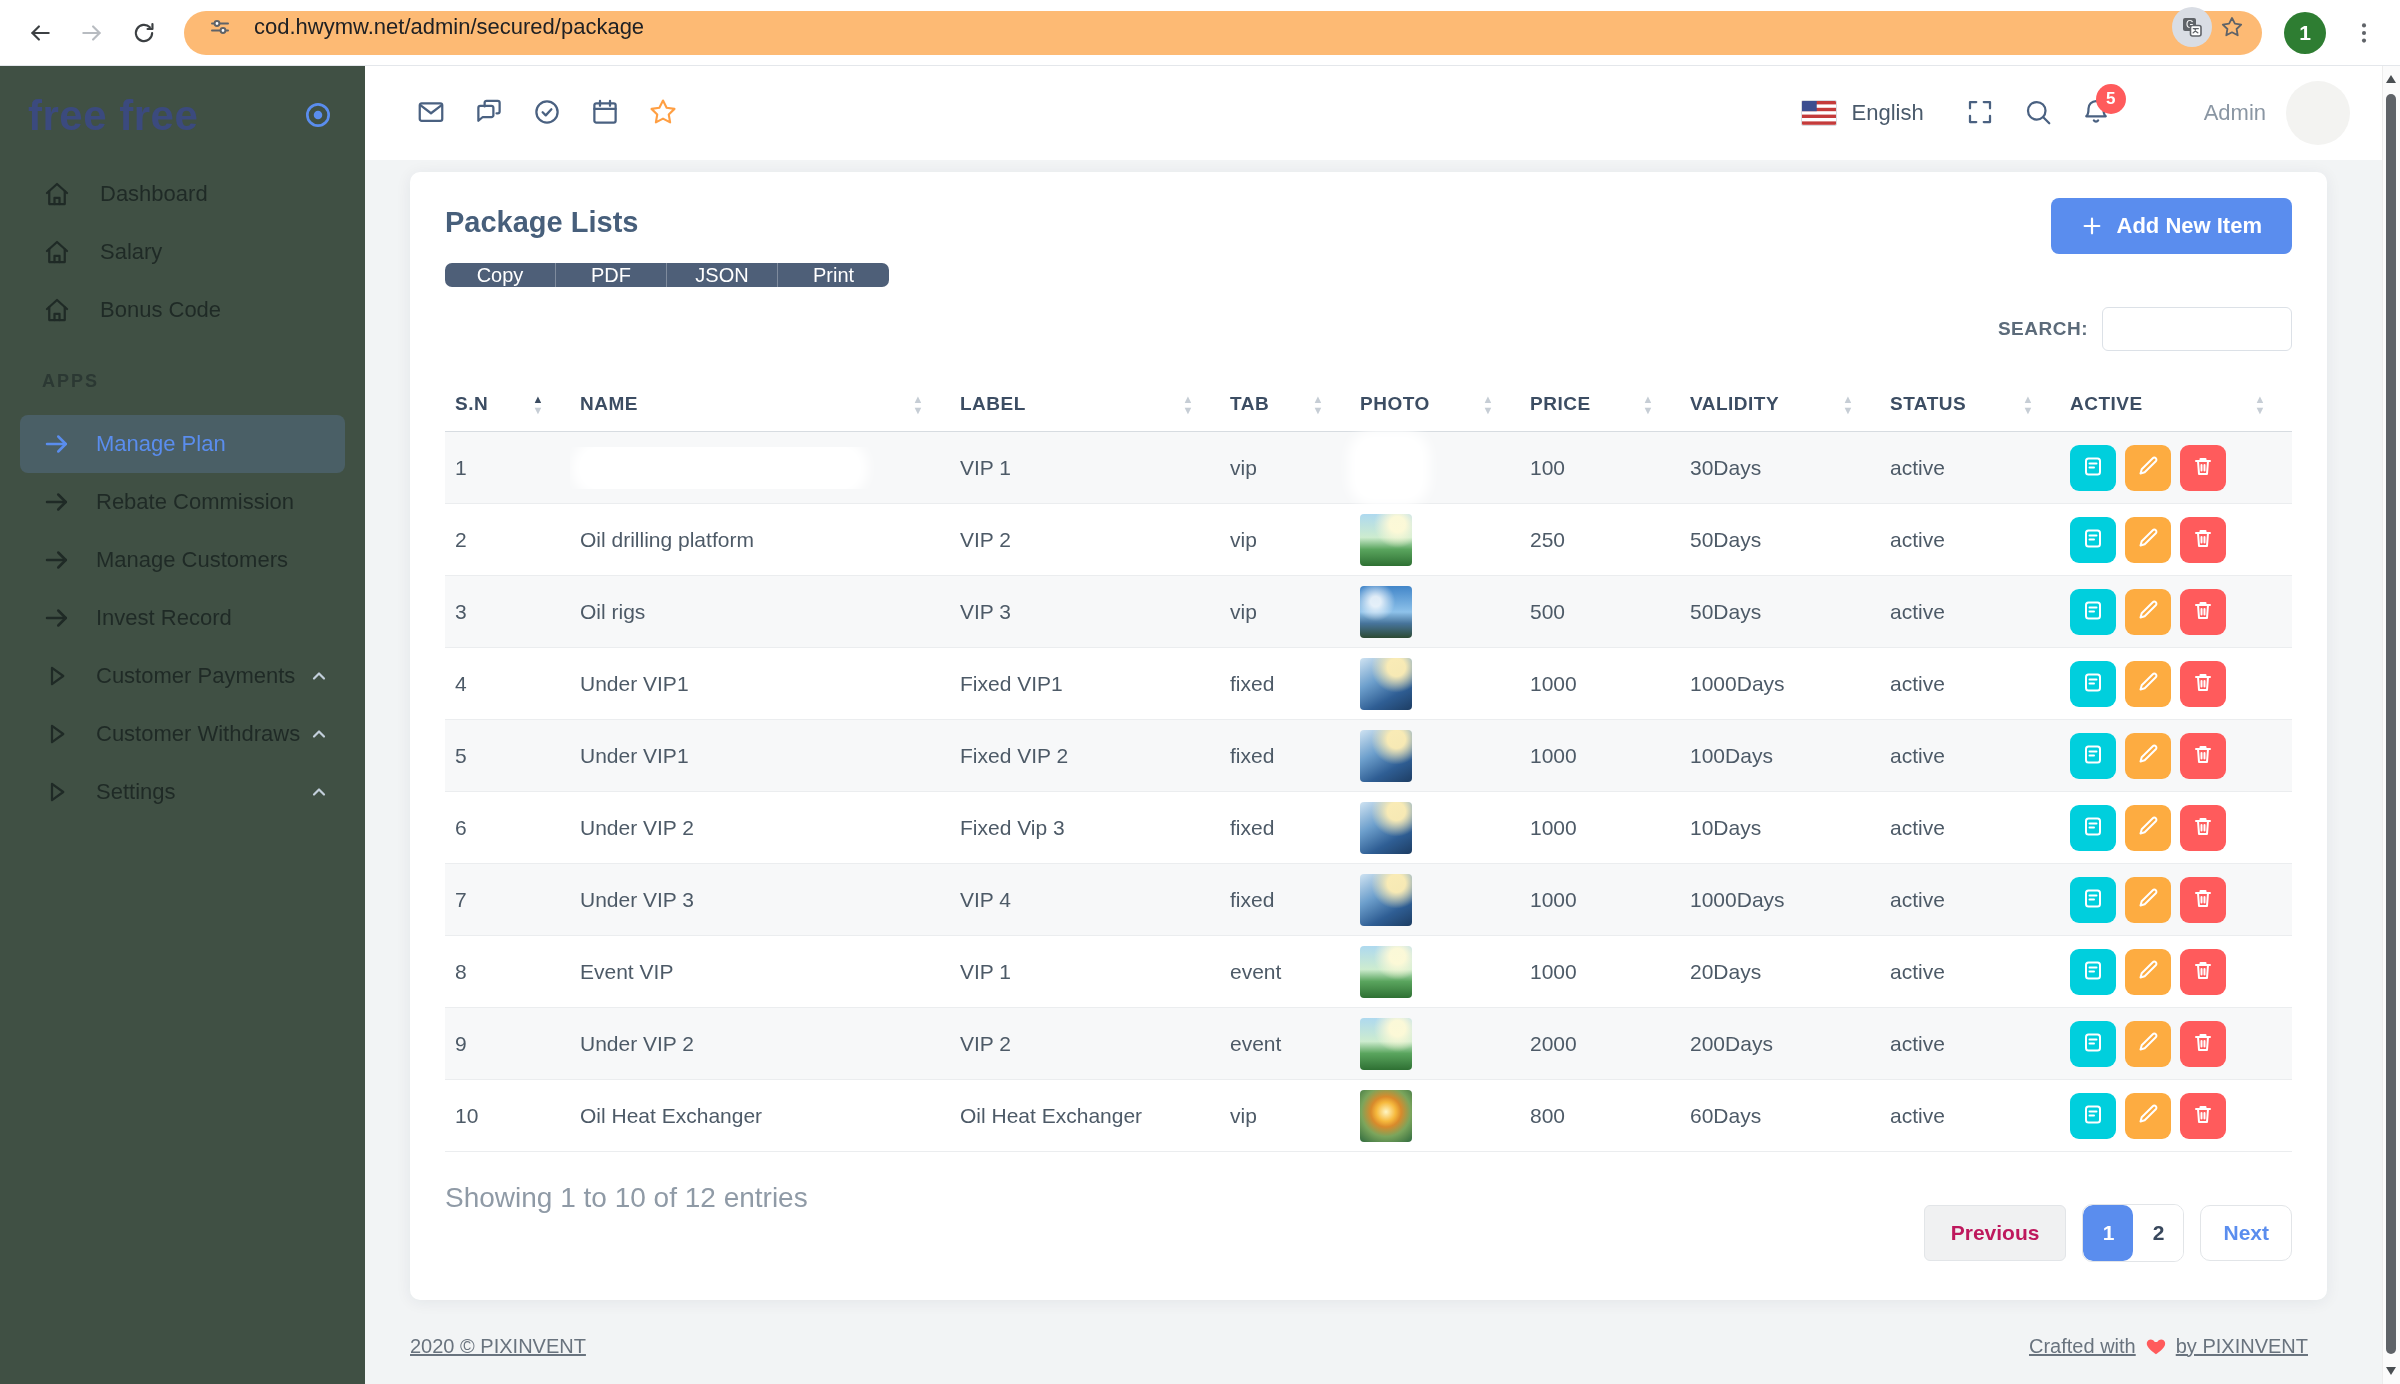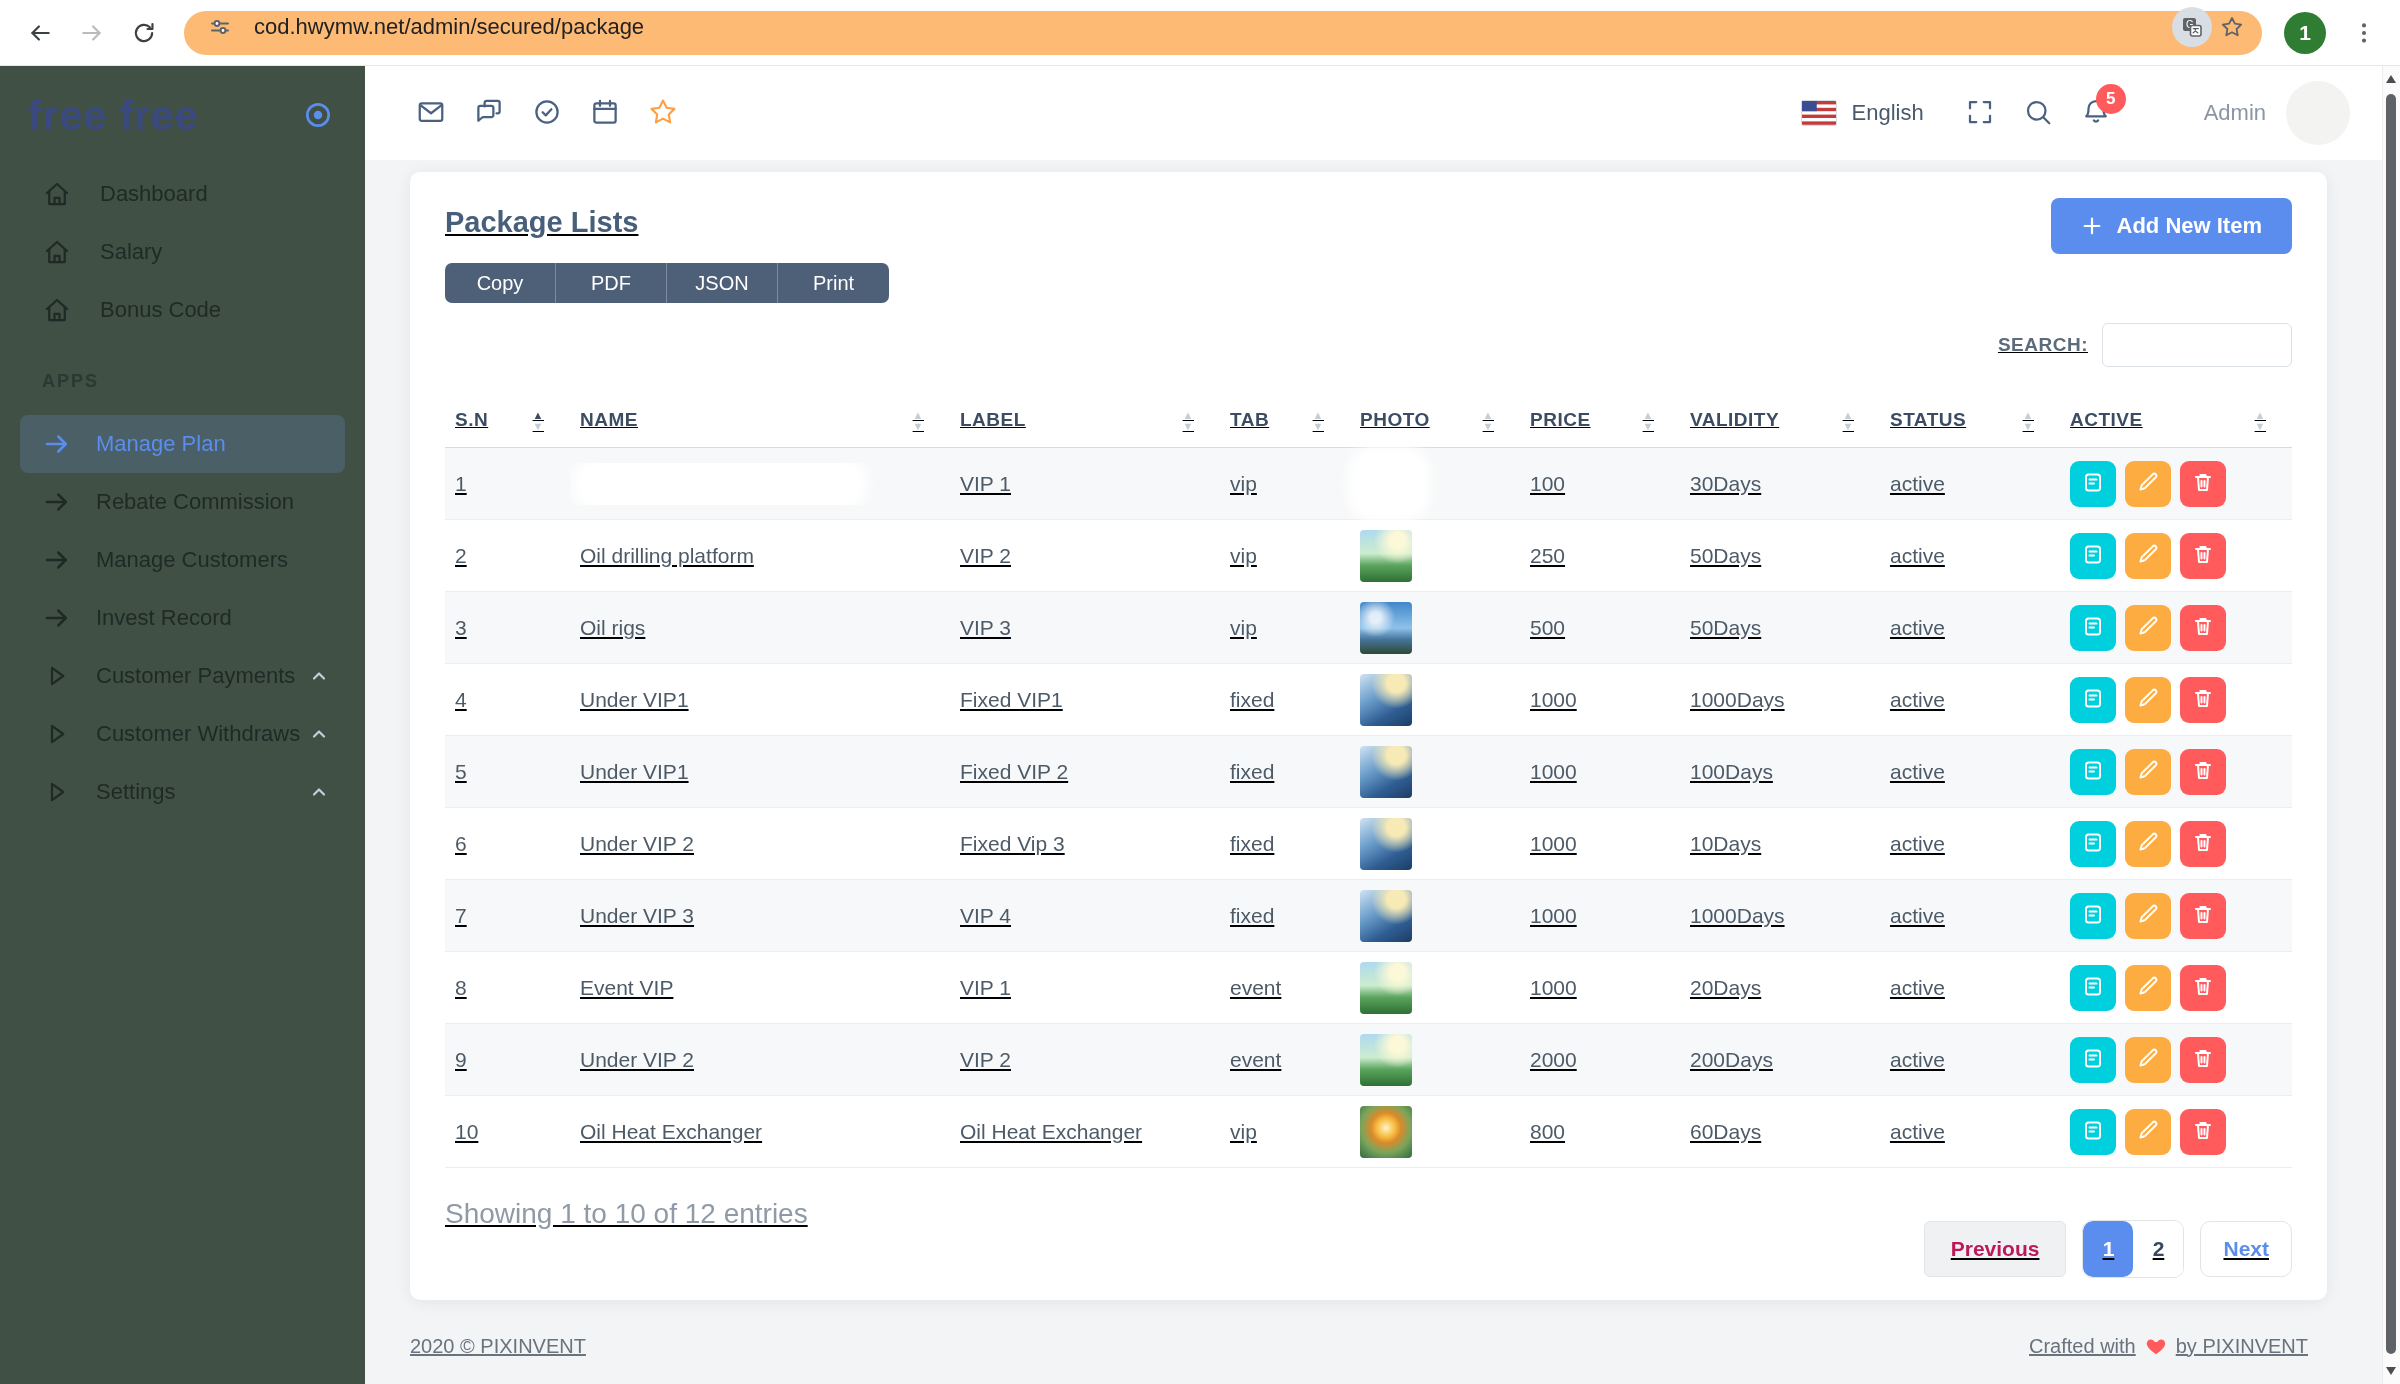--- a/index.html
+++ b/index.html
@@ -46,27 +46,27 @@
   .lang{display:flex;align-items:center;gap:14px;border:none;background:transparent;margin-right:34px;}
   .lang .flag{width:34px;height:24px;border:1px solid #d8dce1;border-radius:2px;overflow:hidden;}
   .lang .lang-label{font-size:22px;color:#4a5a6b;}
   .bell-wrap{position:relative;margin-right:26px;}
   .badge{position:absolute;top:-12px;right:-14px;min-width:30px;height:30px;border-radius:15px;background:#ff5b5c;color:#fff;font-size:17px;font-weight:700;display:flex;align-items:center;justify-content:center;}
   .user-wrap{display:flex;align-items:center;margin-left:60px;border:none;background:transparent;}
   .user-name{font-size:22px;color:#8a96a3;margin-right:20px;}
   .user-avatar{width:64px;height:64px;border-radius:50%;background:#f3f3f1;box-shadow:0 0 12px rgba(255,255,255,.9);}
 
   
-  .content{flex:1;padding:12px 73px 0 45px;box-sizing:border-box;text-decoration:underline;}
+  .content{flex:1;padding:12px 73px 0 45px;box-sizing:border-box;}
   .card{position:relative;background:#fff;border-radius:10px;box-shadow:0 2px 16px rgba(25,42,70,.07);height:1128px;box-sizing:border-box;padding:30px 35px 0 35px;}
   .page-title{margin:4px 0 0 0;font-size:29px;font-weight:600;color:#475f7b;}
   .add-btn{position:absolute;top:26px;right:35px;height:56px;padding:0 30px;border:none;border-radius:8px;background:#5a8dee;color:#fff;font-size:22px;font-weight:600;display:flex;align-items:center;gap:14px;cursor:pointer;}
   .add-btn svg{width:22px;height:22px;}
   .btn-group{display:inline-flex;margin-top:24px;border-radius:7px;overflow:hidden;}
-  .btn-group button{width:111px;height:40px;border:none;background:#4e5f78;color:#fff;font-size:20px;border-right:1px solid rgba(255,255,255,.28);cursor:pointer;}
+  .btn-group button{width:111px;height:24px;border:none;background:#4e5f78;color:#fff;font-size:20px;border-right:1px solid rgba(255,255,255,.28);cursor:pointer;}
   .btn-group button:last-child{border-right:none;}
   .search-row{display:flex;justify-content:flex-end;align-items:center;gap:14px;margin-top:20px;}
   .search-row label{font-size:19px;font-weight:600;color:#5c6b7a;letter-spacing:.5px;}
   .search-row input{width:190px;height:44px;border:1px solid #dce1e7;border-radius:6px;background:#fff;box-sizing:border-box;padding:0 10px;font-size:20px;color:#4d5a67;}
 
   
   .t-grid{display:grid;grid-template-columns:125px 380px 270px 130px 170px 160px 200px 180px 1fr;}
   .t-head{margin-top:26px;height:54px;align-items:center;border-bottom:1px solid #d7dce1;}
   .th{display:flex;align-items:center;justify-content:space-between;padding:0 26px 0 10px;font-size:19px;font-weight:700;color:#3c4d63;letter-spacing:.5px;cursor:pointer;}
   .carets{display:flex;flex-direction:column;align-items:center;line-height:10px;font-size:11px;color:#c6cdd5;gap:1px;}

